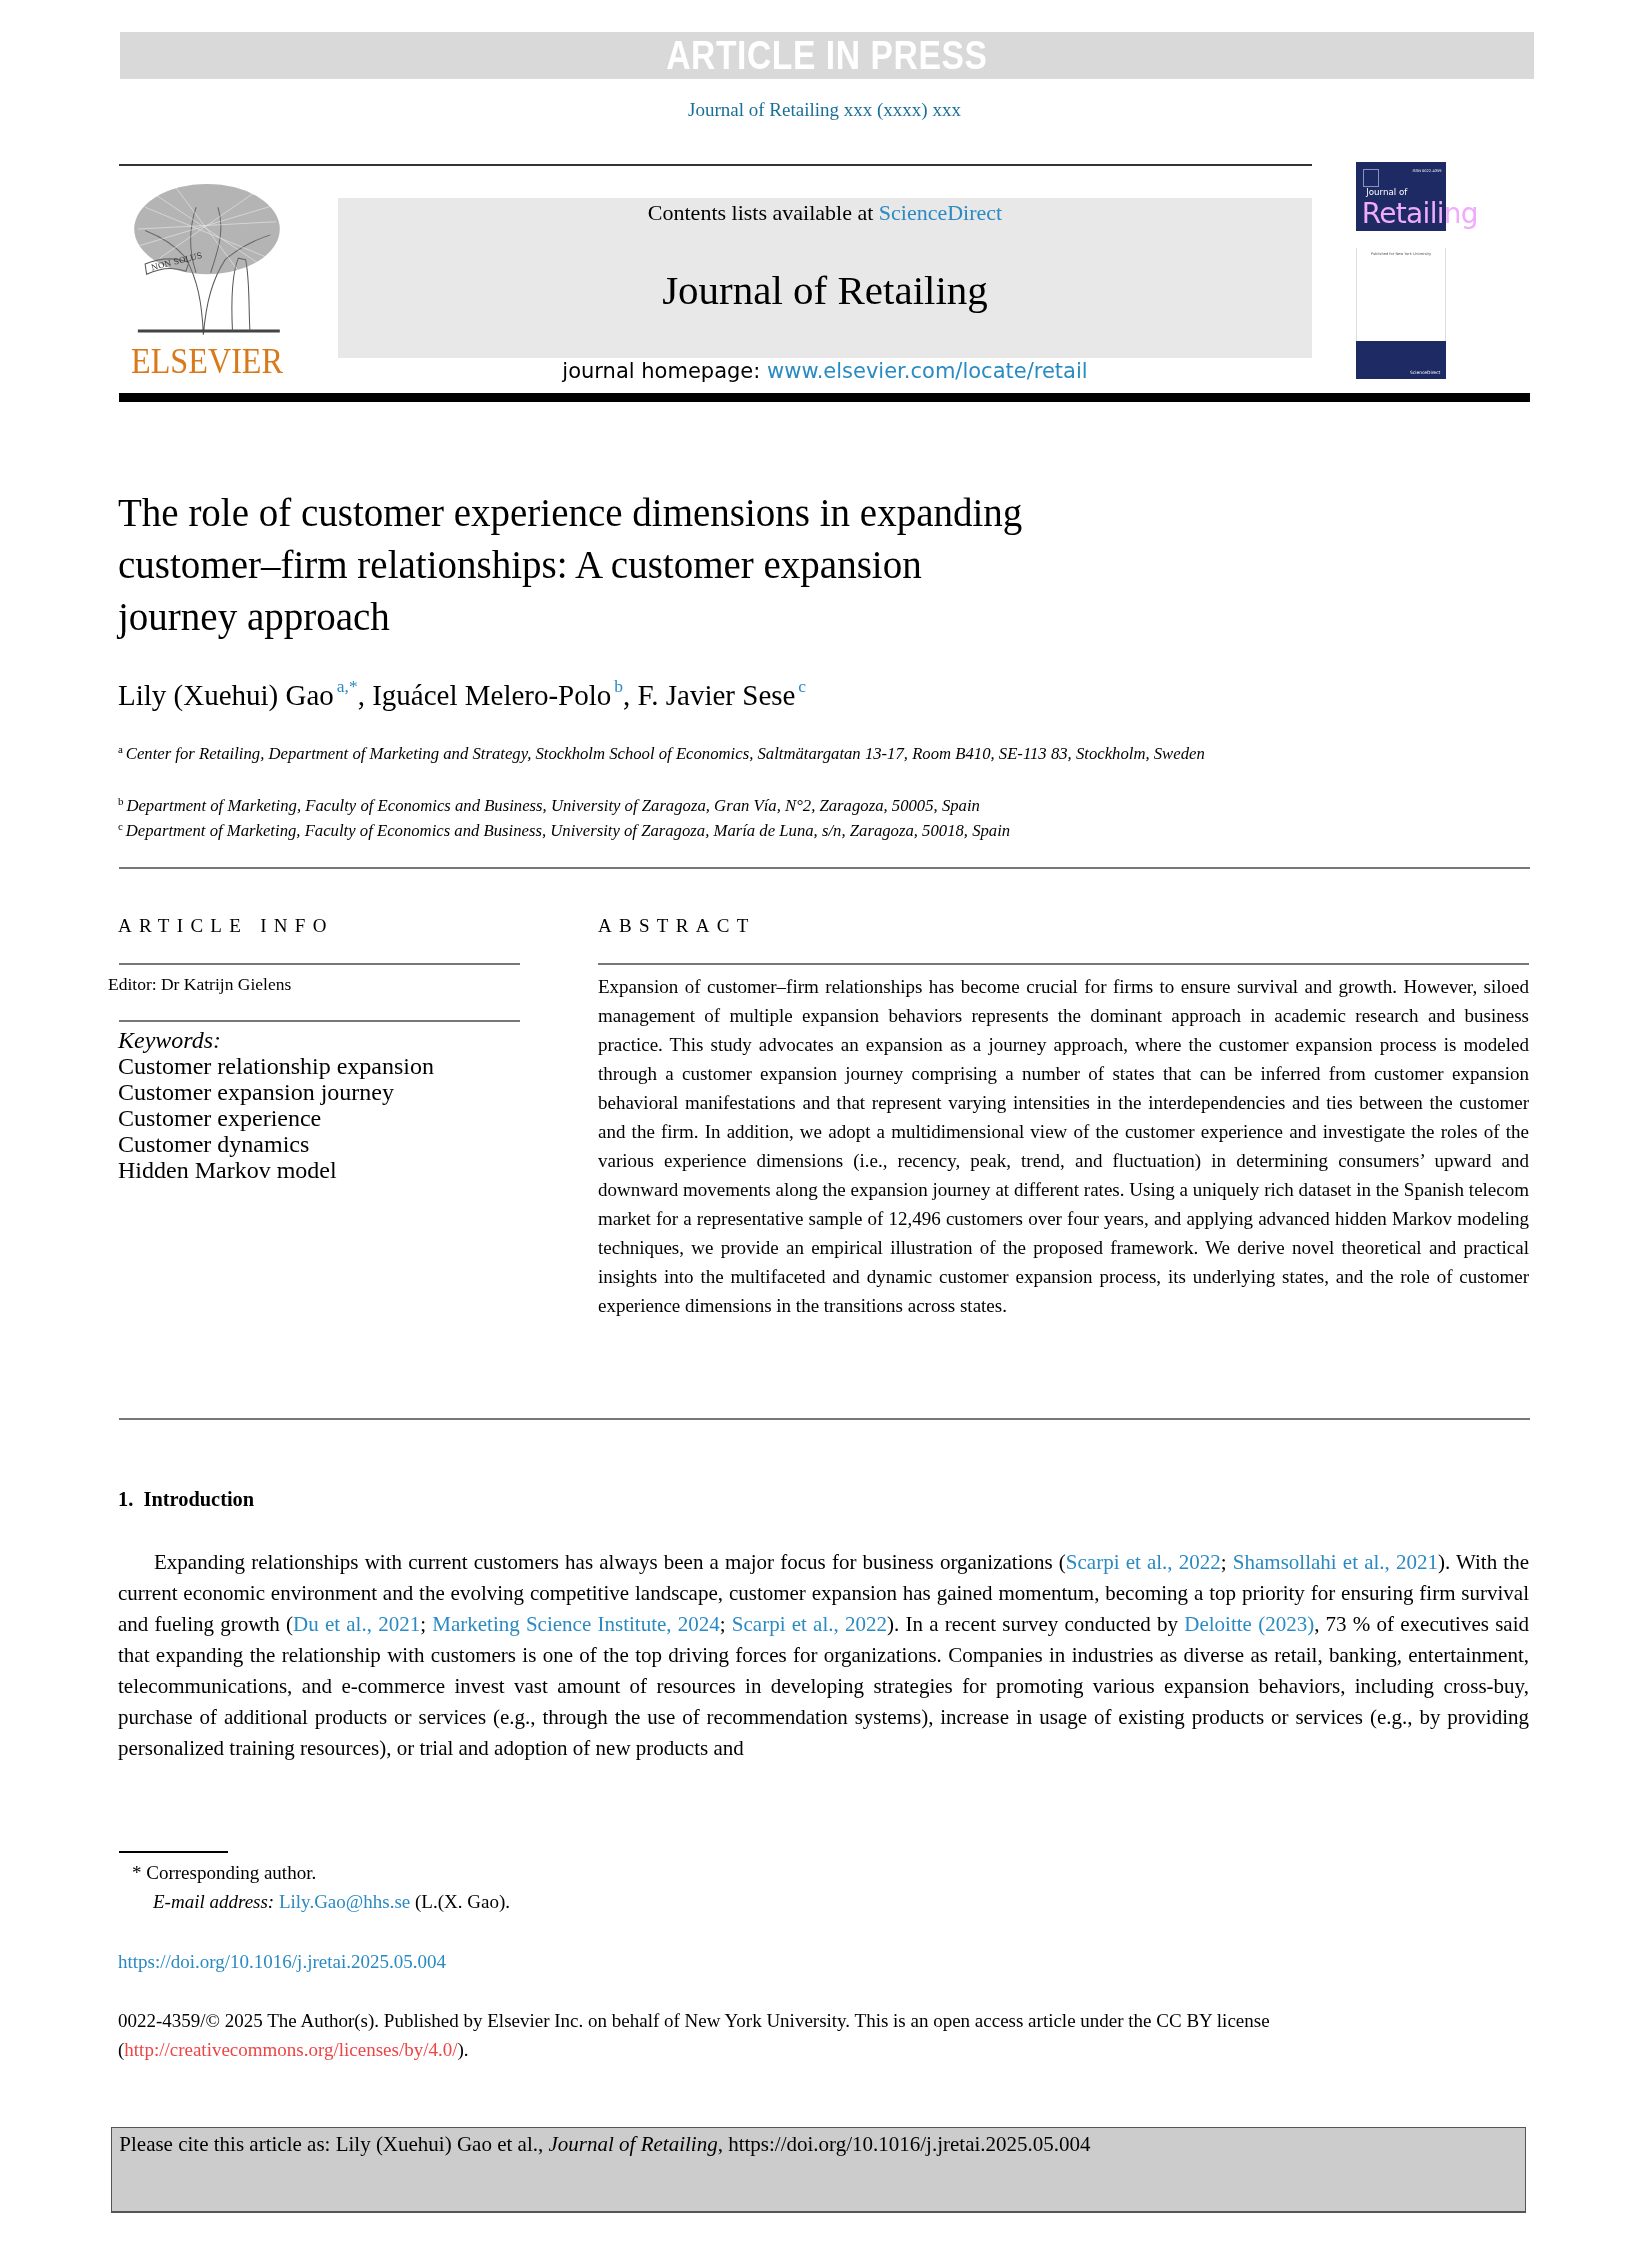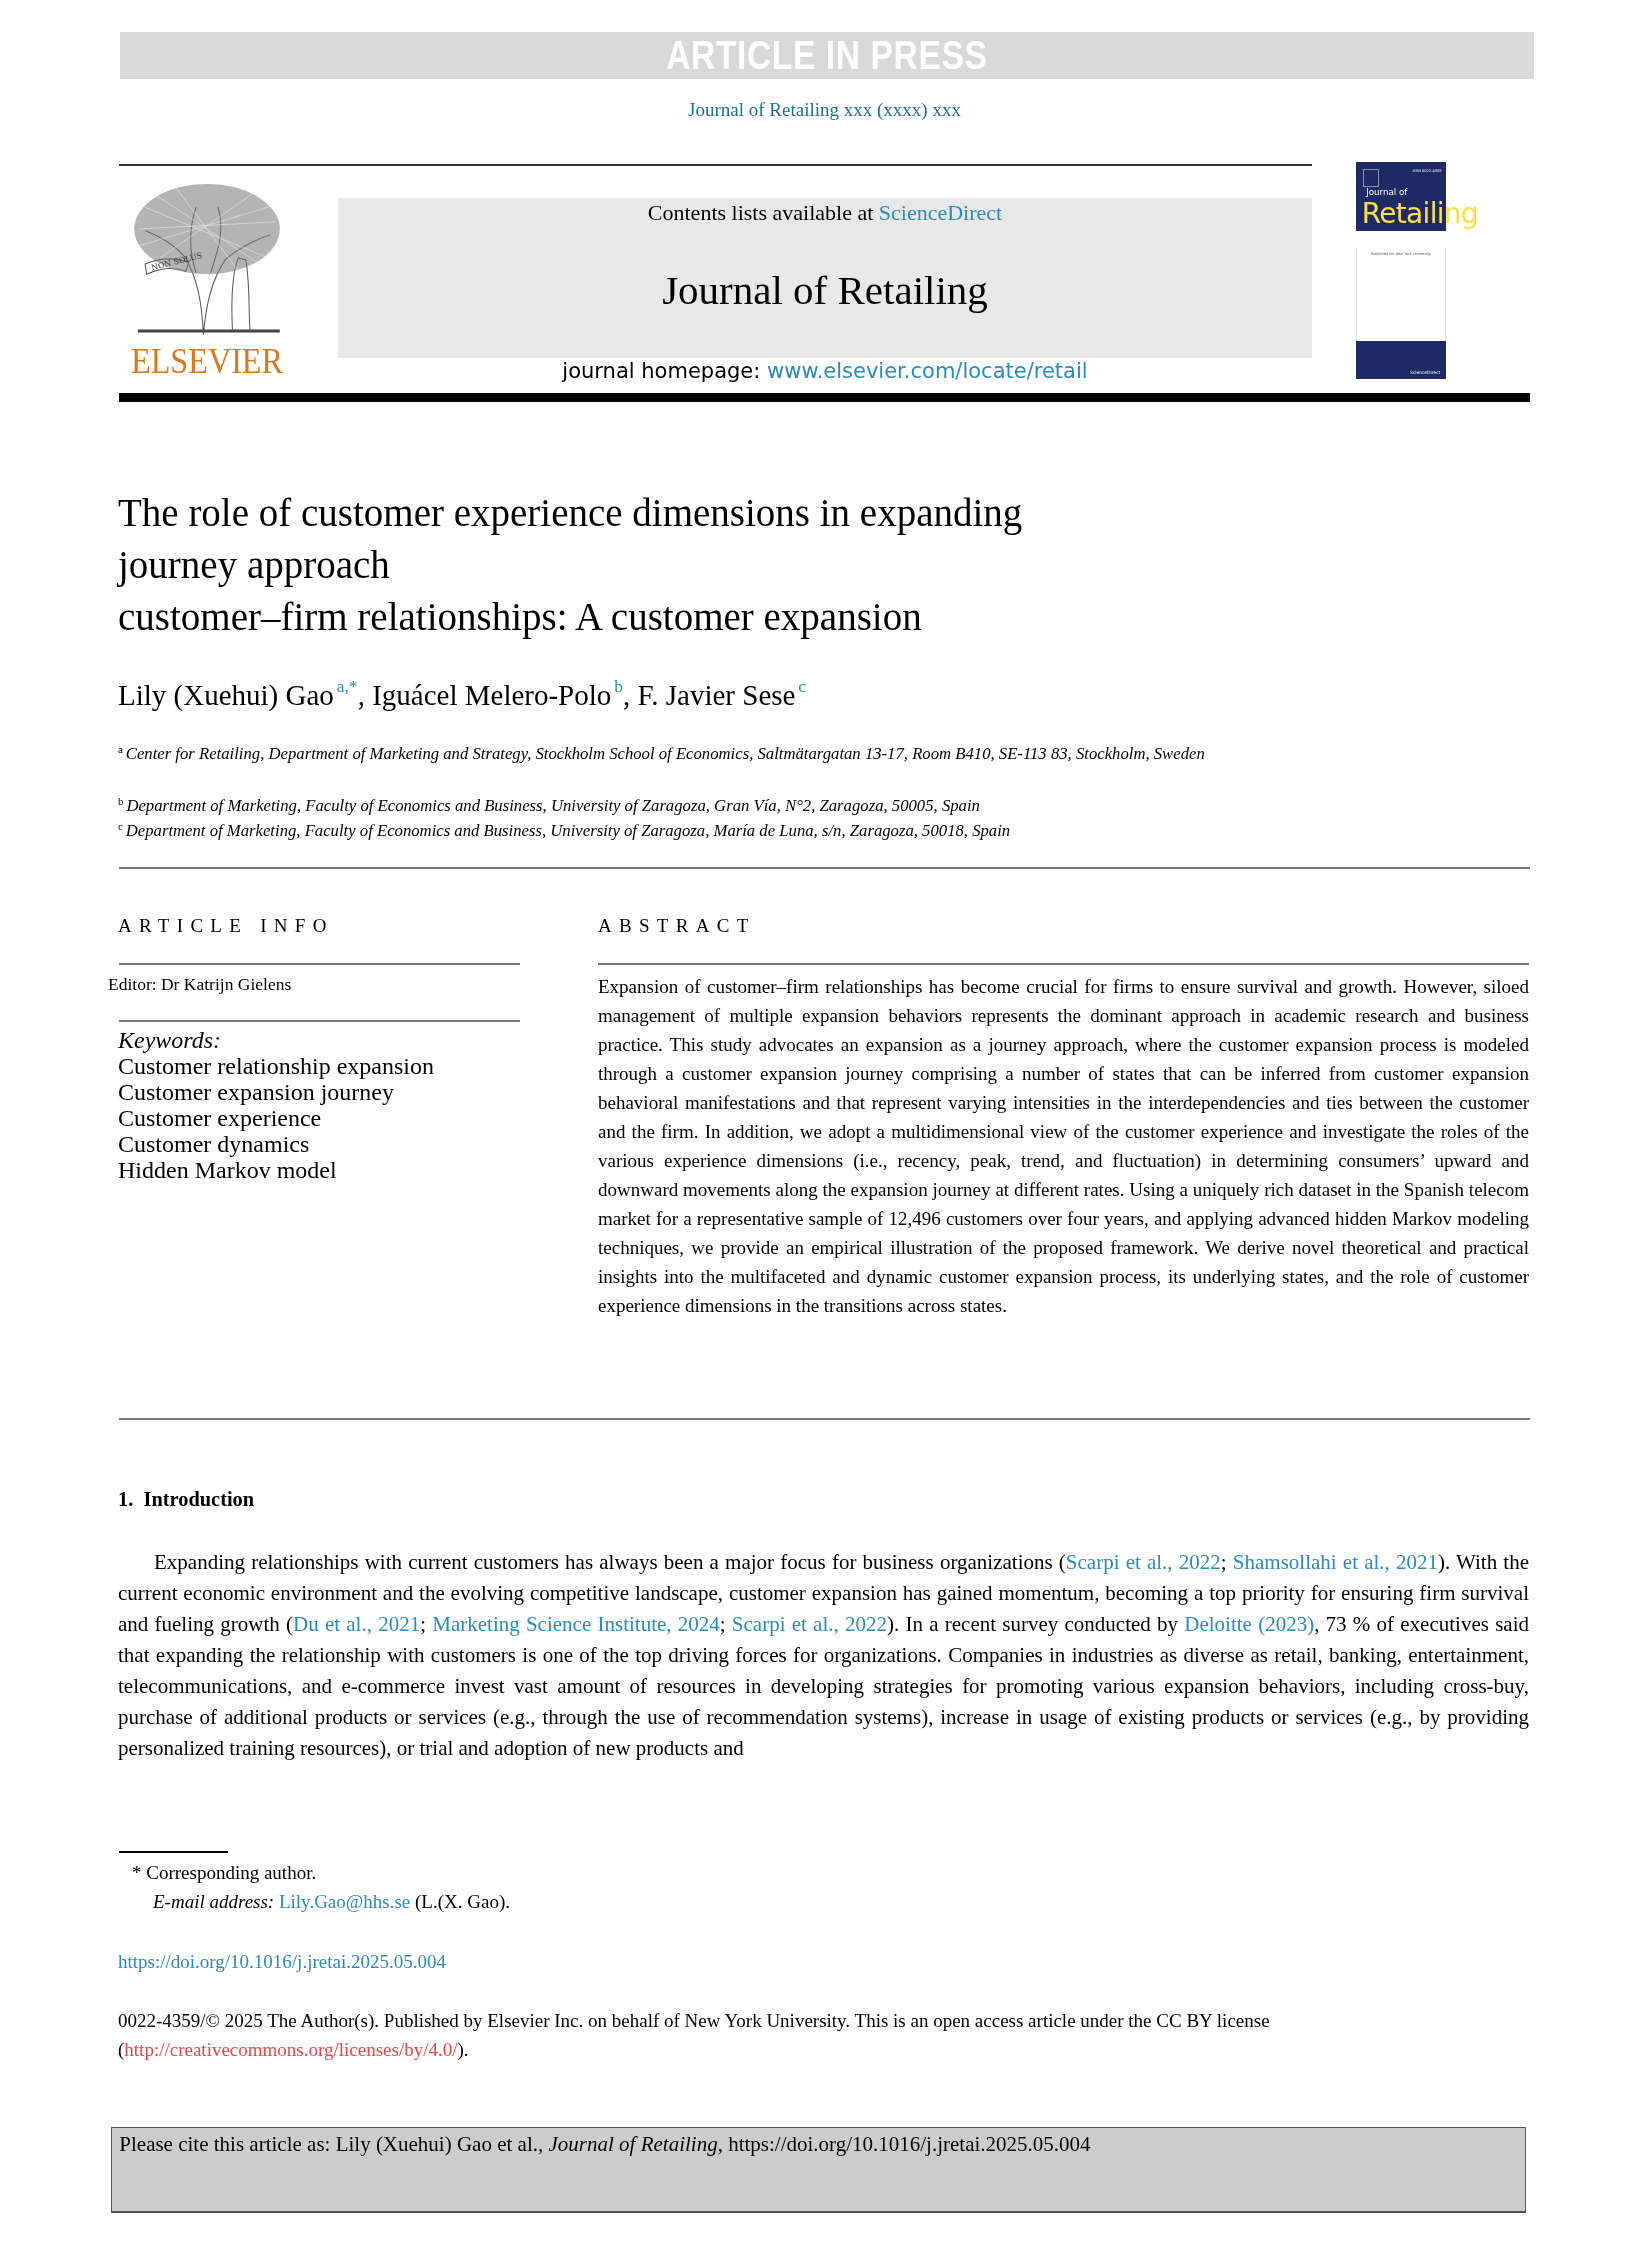--- a/index.html
+++ b/index.html
@@ -20,21 +20,21 @@
   #elsevier-word { position: absolute; left: 0; bottom: 0; width: 182px; text-align: center; font-family: "Liberation Serif", serif; font-size: 35px; color: #d9791a; letter-spacing: 0px; transform: scaleX(0.92); }
   #hdr-center { left: 338px; top: 198px; width: 974px; height: 160px; background: #e8e8e8; }
   #contents-line { position: absolute; top: 0; left: 0; width: 100%; text-align: center; font-family: "Liberation Serif", serif; font-size: 22px; line-height: 29px; padding-top: 0px; }
   #journal-title { position: absolute; top: 68px; left: 0; width: 100%; text-align: center; font-family: "Liberation Serif", serif; font-size: 41px; }
   #homepage-line { position: absolute; top: 161px; left: 0; width: 100%; text-align: center; font-family: "DejaVu Sans", sans-serif; font-size: 21px; }
   #cover { left: 1356px; top: 162px; width: 90px; height: 217px; }
   #cover .top { position: absolute; left: 0; top: 0; width: 90px; height: 69px; background: #1e2a63; }
   #cover .bot { position: absolute; left: 0; bottom: 0; width: 90px; height: 38px; background: #1e2a63; }
   #cover .mid { position: absolute; left: 0; top: 86px; width: 90px; height: 93px; background: #fff; border-left: 0.7px solid #ddd; border-right: 0.7px solid #ddd; }
   #cover .jof { position: absolute; left: 10.2px; top: 25px; font-family: "DejaVu Sans", sans-serif; font-size: 8.7px; color: #fff; }
-  #cover .ret { position: absolute; left: 5.8px; top: 35px; font-family: "DejaVu Sans", sans-serif; font-size: 28px; color: #fde047; letter-spacing: -0.7px; }
+  #cover .ret { position: absolute; left: 5.8px; top: 35px; font-family: "DejaVu Sans", sans-serif; font-size: 28px; color: #f0abfc; letter-spacing: -0.7px; }
   #cover .issn { position: absolute; right: 4.4px; top: 7.3px; font-family: "DejaVu Sans", sans-serif; font-size: 3.6px; color: #fff; }
   #cover .pub { position: absolute; left: 0; width: 100%; top: 4.4px; text-align: center; font-family: "DejaVu Sans", sans-serif; font-size: 3.6px; color: #555; }
   #cover .sd { position: absolute; right: 5.8px; bottom: 4.4px; font-family: "DejaVu Sans", sans-serif; font-size: 4.4px; color: #fff; }
   #cover .logo-mini { position: absolute; left: 7.3px; top: 7.3px; width: 16px; height: 17.5px; border: 0.7px solid #8a93b8; }
   #hdr-rule-bottom { left: 119px; top: 393px; width: 1411px; height: 8.7px; background: #000; }
 
   
   #article-title { left: 118px; top: 487px; width: 1091px; font-family: "Liberation Serif", serif; font-size: 39px; line-height: 52px; }
   #authors { left: 118px; top: 676px; font-family: "Liberation Serif", serif; font-size: 29px; }
   #authors sup { font-size: 17.5px; color: #2a8ac2; vertical-align: 13px; margin-left: 2.9px; }
@@ -127,22 +127,22 @@
   </div>
   <div class="bot">
     <div class="sd">ScienceDirect</div>
   </div>
 </div>
 
 <div id="hdr-rule-bottom" class="abs"></div>
 
 <h1 id="article-title" class="abs" style="font-weight:normal;">
   <div>The role of customer experience dimensions in expanding</div>
+  <div>customer–firm relationships: A customer expansion</div>
   <div>journey approach</div>
-  <div>customer–firm relationships: A customer expansion</div>
 </h1>
 
 <div id="authors" class="abs">
   <span>Lily (Xuehui) Gao</span><sup>a,*</sup>, <span>Iguácel Melero-Polo</span><sup>b</sup>, <span>F. Javier Sese</span><sup>c</sup>
 </div>
 
 <div id="affil-a" class="abs affil"><sup>a</sup><span>Center for Retailing, Department of Marketing and Strategy, Stockholm School of Economics, Saltmätargatan 13-17, Room B410, SE-113 83, Stockholm, Sweden</span></div>
 <div id="affil-b" class="abs affil"><sup>b</sup><span>Department of Marketing, Faculty of Economics and Business, University of Zaragoza, Gran Vía, N°2, Zaragoza, 50005, Spain</span></div>
 <div id="affil-c" class="abs affil"><sup>c</sup><span>Department of Marketing, Faculty of Economics and Business, University of Zaragoza, María de Luna, s/n, Zaragoza, 50018, Spain</span></div>
 

